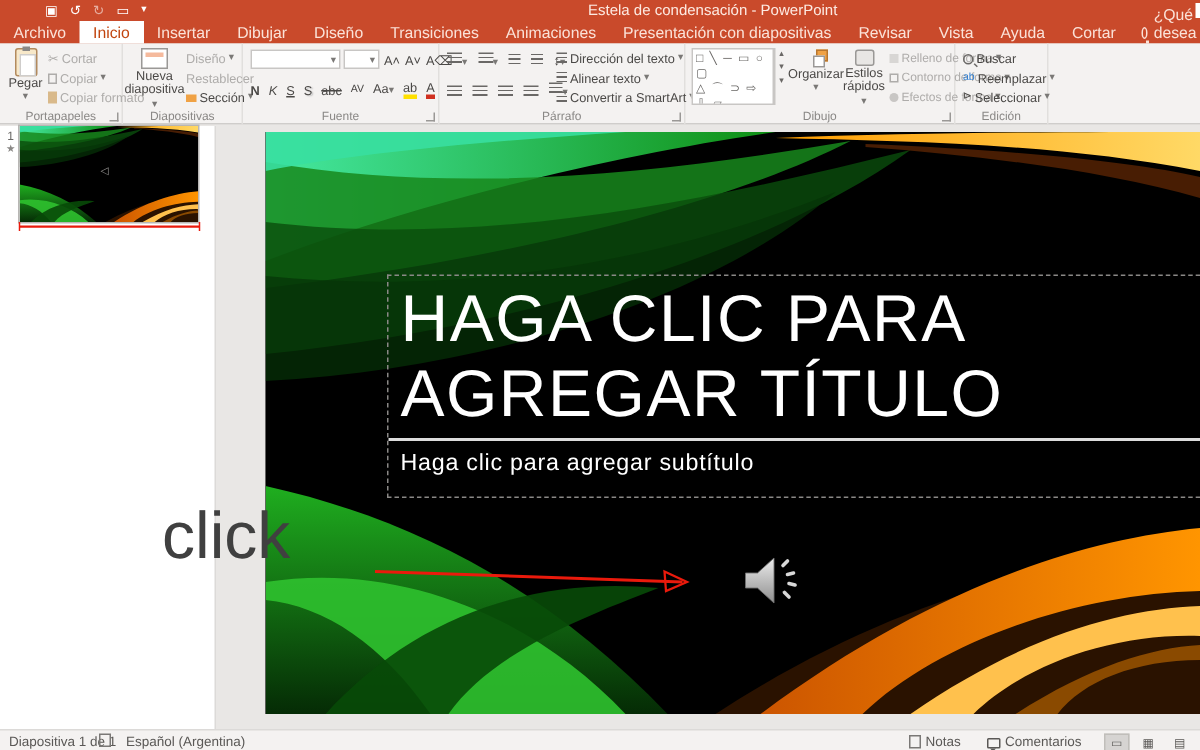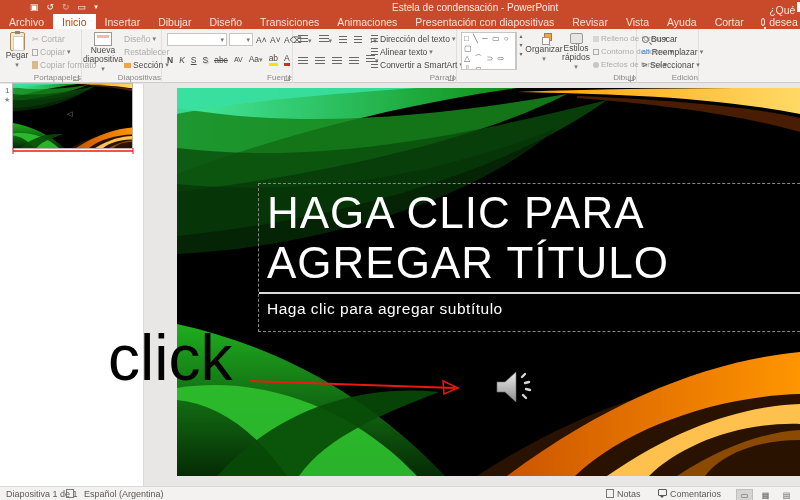--- a/index.html
+++ b/index.html
@@ -15,21 +15,21 @@
   
   .tabbar{left:0;top:14px;width:800px;height:15px;background:#c94a2b;display:flex;align-items:stretch}
   .tab{color:#fbe2d8;font-size:10.5px;padding:2px 9px 0 9px;white-space:nowrap;cursor:default}
   .tab.active{background:#ffffff;color:#c1440e}
   .tellme{display:flex;align-items:center;gap:4px;color:#fbe2d8;font-size:10.5px;padding:0 8px}
   .bulb{width:8px;height:8px;border:1px solid #fbe2d8;border-radius:50%;position:relative}
   .bulb:after{content:"";position:absolute;left:2px;top:8px;width:2px;height:2px;background:#fbe2d8}
   
   .ribbon{left:0;top:29px;width:800px;height:54px;background:#f4f2f1;border-bottom:1px solid #cfcdcb}
   .group{position:absolute;top:0;height:54px;border-right:1px solid #e1dfdd}
-  .g-label{position:absolute;bottom:1px;left:0;right:0;text-align:right;font-size:8px;color:#8a8886;white-space:nowrap}
+  .g-label{position:absolute;bottom:1px;left:0;right:0;text-align:center;font-size:8px;color:#8a8886;white-space:nowrap}
   .launcher{position:absolute;bottom:2px;right:2px;width:6px;height:6px;border-right:1px solid #9a9896;border-bottom:1px solid #9a9896}
   .r-item{position:absolute;font-size:8.5px;color:#4a4846;white-space:nowrap;display:flex;align-items:center;gap:2px;line-height:10px}
   .gray{color:#aeacaa}
   .dd{font-size:7px;color:#7a7876}
   .bigbtn{position:absolute;display:flex;flex-direction:column;align-items:center;font-size:8.5px;color:#4a4846;text-align:center;line-height:9px}
   .sel{background:#fff;border:1px solid #c8c6c4;height:13px;display:flex;align-items:center;justify-content:flex-end;padding:0 2px;font-size:8px;color:#7a7876}
   .clipboard{width:15px;height:19px;border:1px solid #b28a5e;background:#f7e8c9;border-radius:2px;position:relative}
   .clipboard:after{content:"";position:absolute;left:2px;top:3px;width:9px;height:13px;background:#fff;border:1px solid #cfcdcb}
   .clipboard:before{content:"";position:absolute;left:4px;top:-2px;width:5px;height:3px;background:#8a8886}
   .slideicon{width:18px;height:14px;border:1px solid #9a9896;background:#fff;position:relative}
@@ -50,28 +50,28 @@
   .thumbpanel{left:0;top:84px;width:144px;height:402px;background:#fff;border-right:1px solid #dcdad8}
   .thumbnum{left:4px;top:86px;font-size:8px;color:#6a6866;text-align:center;line-height:9px}
   .thumb{left:13px;top:84px;width:119px;height:64px;outline:1px solid #b8b6b4}
   .slidearea{left:177px;top:88px;width:623px;height:388px;background:#000;overflow:hidden}
   .placeholder{position:absolute;left:81px;top:95px;width:632px;height:149px;border:1px dashed #8a8886}
   .ph-title{position:absolute;left:8px;top:4px;width:520px;color:#fff;font-size:44px;line-height:50px;font-weight:300;letter-spacing:1px}
   .ph-divider{position:absolute;left:0;right:0;top:108px;height:2px;background:#dcdcdc}
   .ph-sub{position:absolute;left:8px;top:116px;color:#fff;font-size:15.5px;font-weight:300;letter-spacing:.5px}
   
   .statusbar{left:0;top:486px;width:800px;height:14px;background:#f4f2f1;border-top:1px solid #dcdad8;font-size:9px;color:#5a5856}
-  .sb{position:absolute;top:2px;white-space:nowrap;display:flex;align-items:flex-start;gap:3px}
+  .sb{position:absolute;top:2px;white-space:nowrap;display:flex;align-items:flex-end;gap:3px}
   .doc-ic{width:8px;height:9px;border:1px solid #7a7876;display:inline-block}
   .bubble{width:9px;height:7px;border:1px solid #5a5856;border-radius:1px;position:relative;display:inline-block}
   .bubble:after{content:"";position:absolute;left:1px;top:6px;border:2px solid transparent;border-top-color:#5a5856}
   .viewbtn{width:17px;height:13px;display:flex;align-items:center;justify-content:center;font-size:8px;color:#5a5856}
   .viewbtn.sel2{background:#d6d4d2;border:1px solid #c0beba}
   
-  .anno-click{left:108px;top:328px;color:#000000;font-size:64px;font-weight:300;line-height:60px;letter-spacing:0}
+  .anno-click{left:108px;top:328px;color:#404040;font-size:44px;font-weight:300;line-height:60px;letter-spacing:0}
   .anno-svg{left:0;top:0;width:800px;height:500px;pointer-events:none}
 </style>
 </head>
 <body>
 
 <svg width="0" height="0" style="position:absolute">
   <defs>
     <linearGradient id="gTopGreen" x1="0" y1="0" x2="1" y2="0">
       <stop offset="0" stop-color="#45e9a2"></stop>
         <stop offset="1" stop-color="#0f8f13"></stop>

